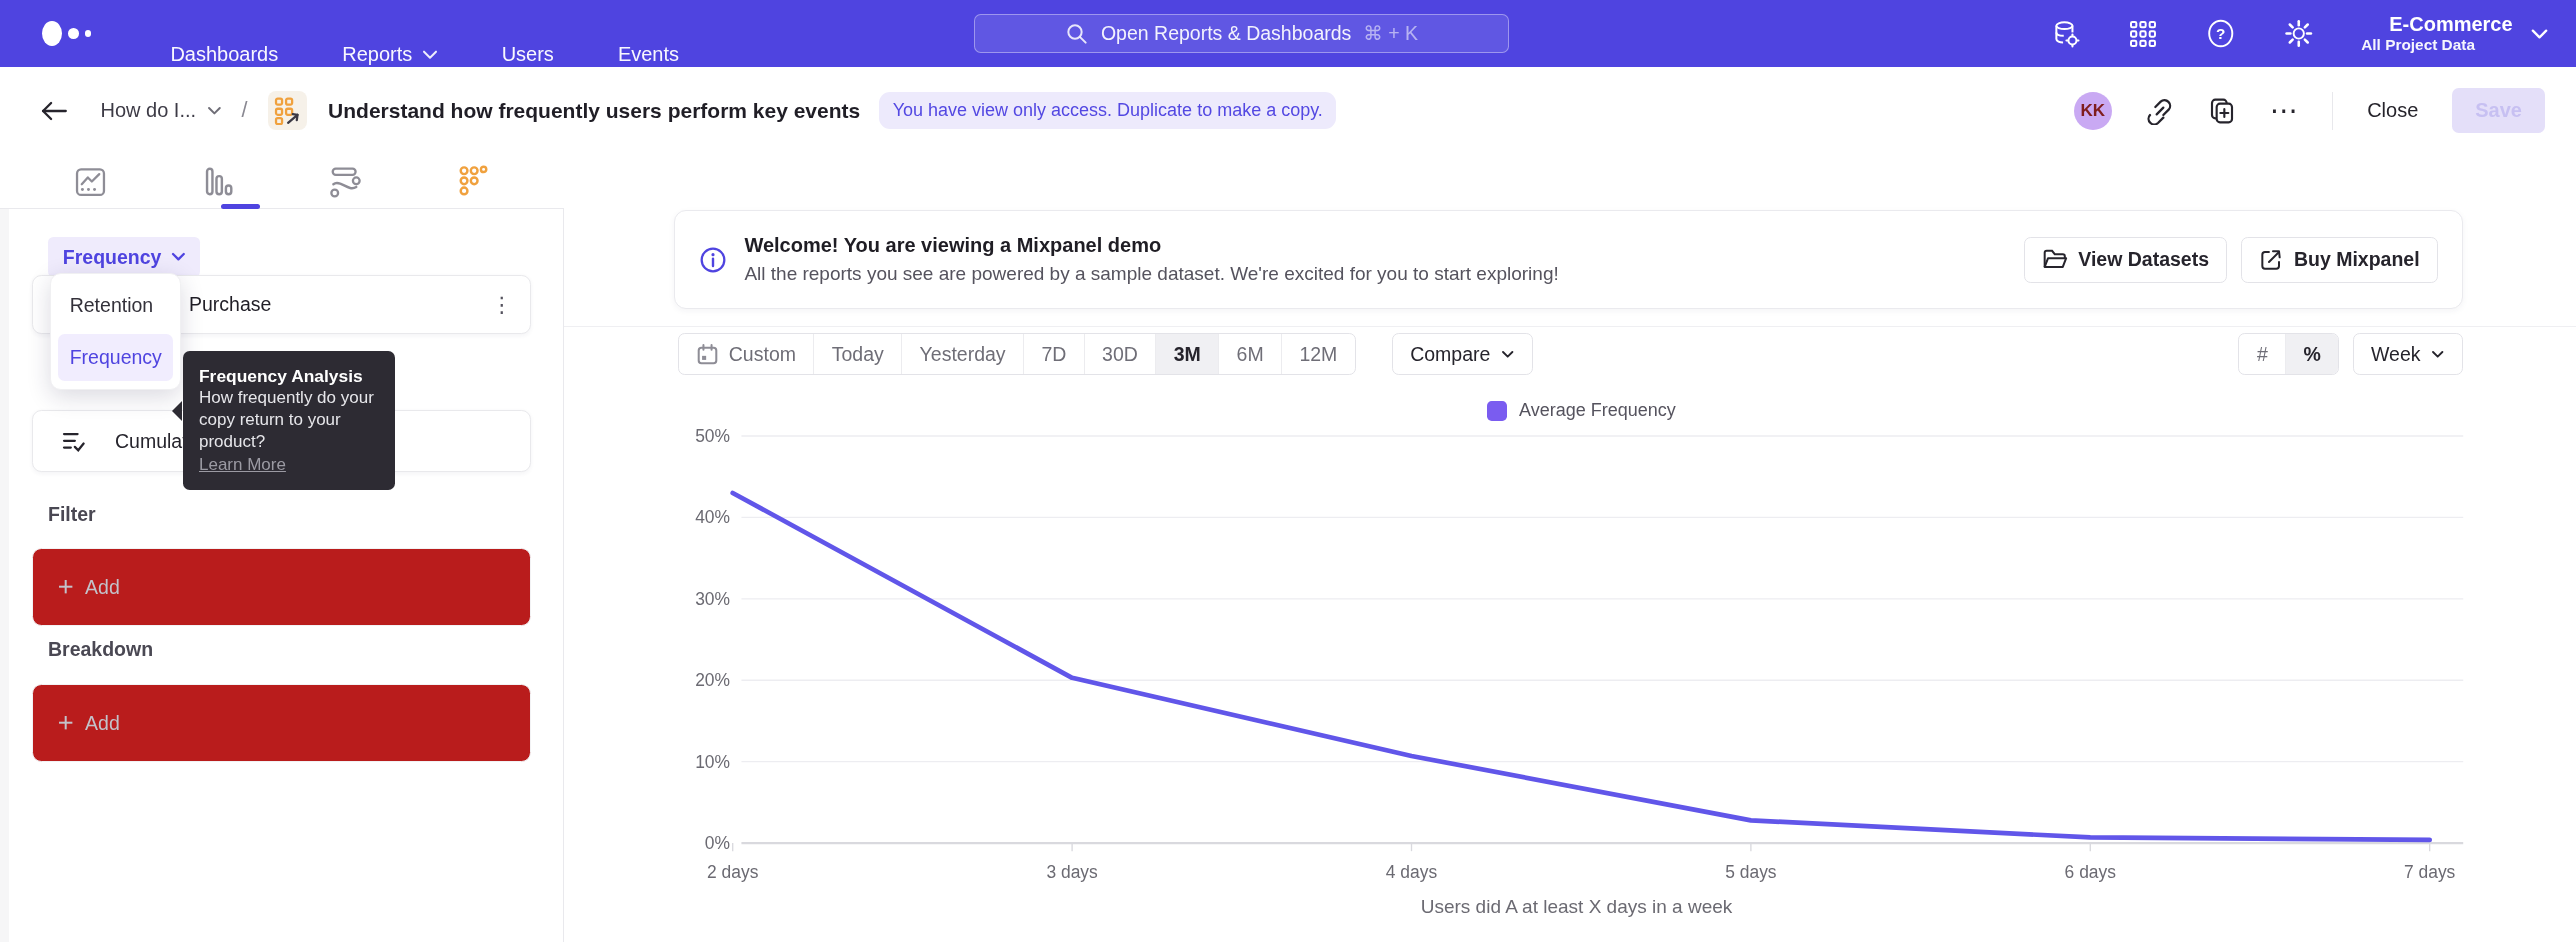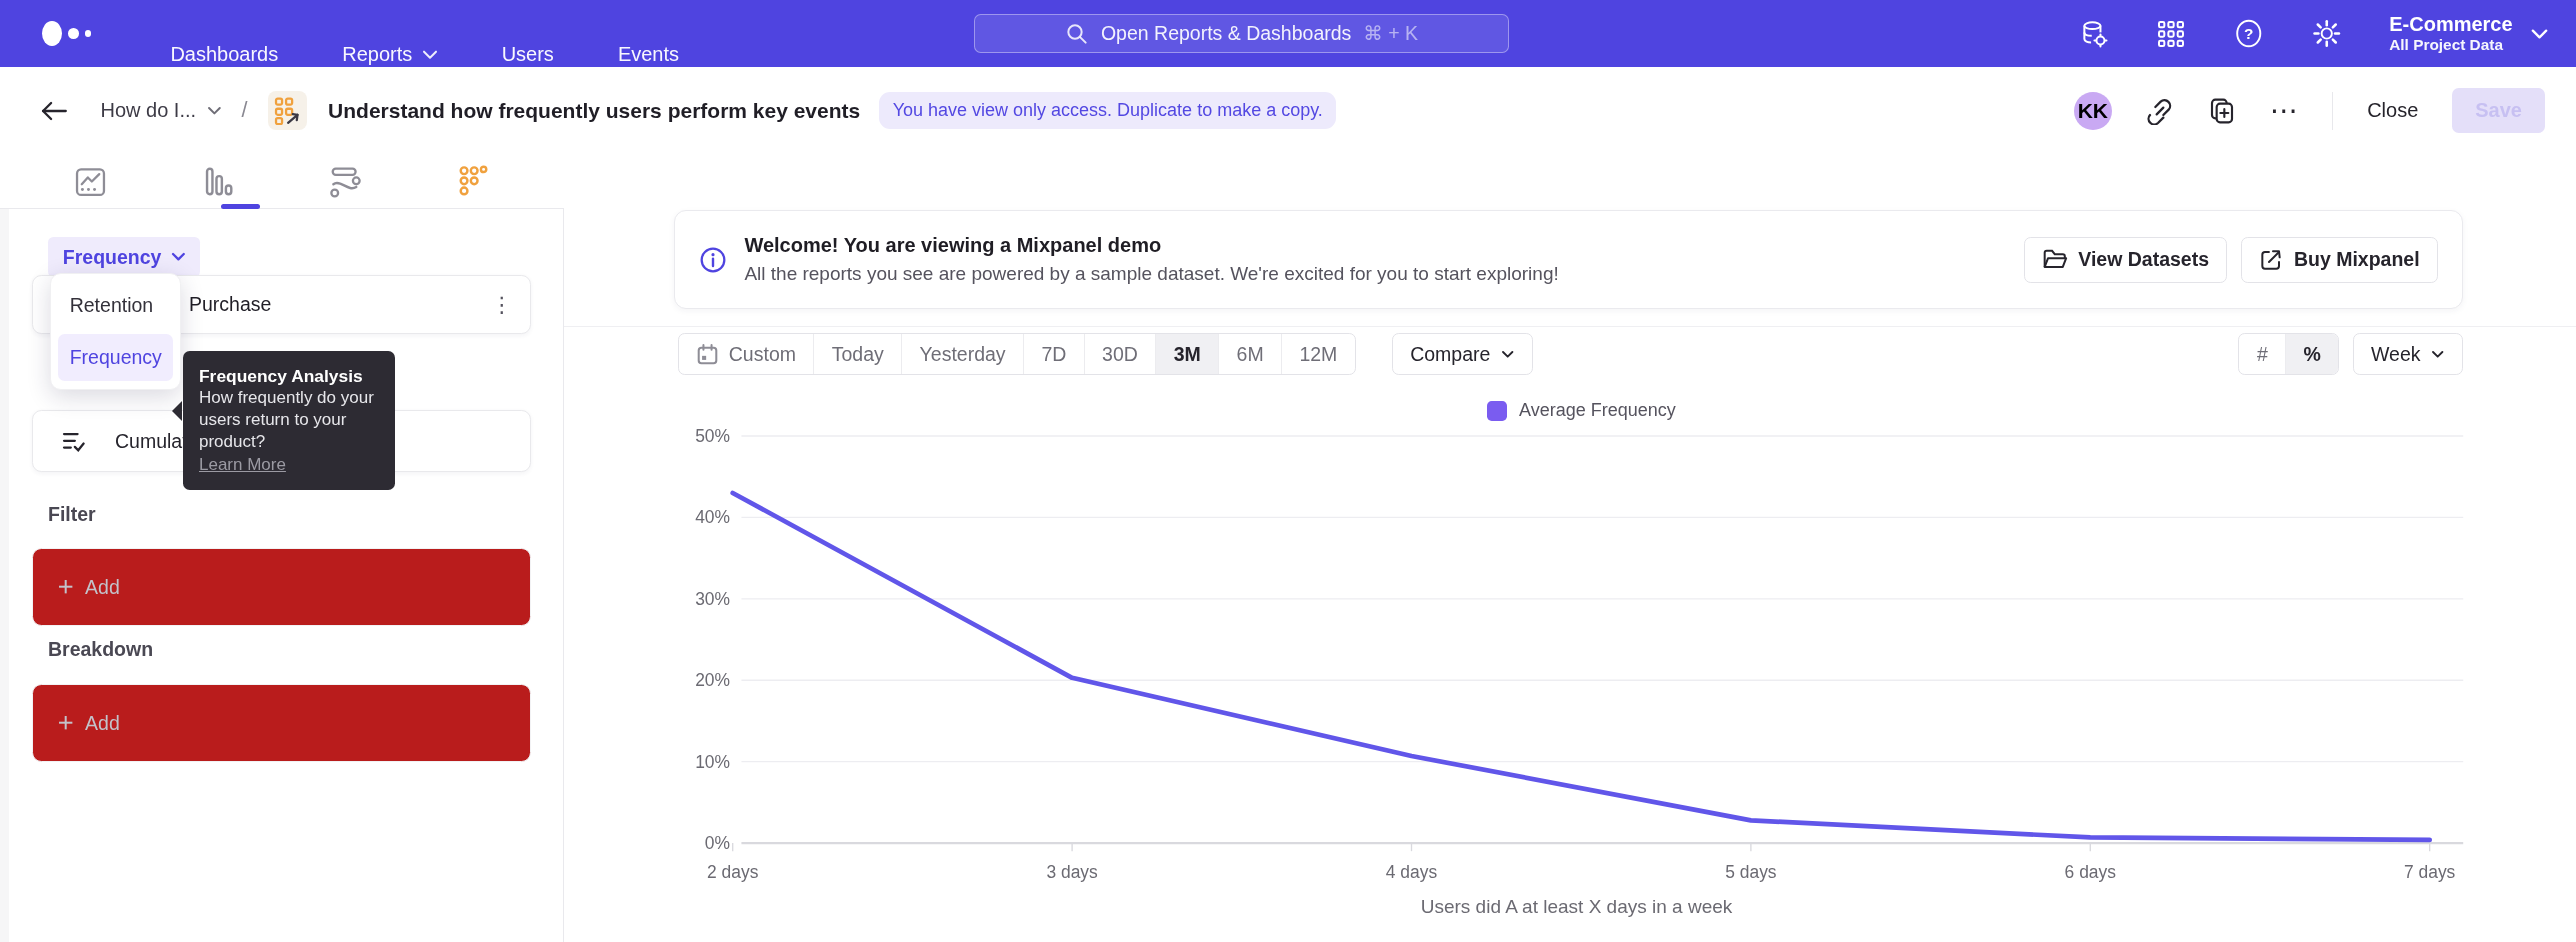--- a/index.html
+++ b/index.html
@@ -11,33 +11,33 @@
   .logo { display:flex; align-items:center; gap:6px; margin-left:42px; margin-right:79px; }
   .logo .d1{ width:20px;height:25.5px;background:#fff;border-radius:50%; }
   .logo .d2{ width:10.7px;height:10.7px;background:#fff;border-radius:50%; }
   .logo .d3{ width:6.7px;height:6.7px;background:#fff;border-radius:50%; }
   .nav-item { color:rgba(255,255,255,.96); font-size:20px; font-weight:500; margin-right:64px; display:flex; align-items:center; gap:9.4px; cursor:pointer;margin-top:42px; }
   .search { position:absolute; left:974px; top:14px; width:535px; height:39px; background:rgba(255,255,255,.10); border:1.3px solid rgba(255,255,255,.38); border-radius:6.7px; display:flex; align-items:center; justify-content:center; gap:12px; color:rgba(255,255,255,.92); font-size:19.5px; }
   .search .shortcut { color:rgba(255,255,255,.55); }
   .nav-right { position:absolute; right:27px; top:0; height:67px; display:flex; align-items:center; gap:48px; }
   .nav-icon { width:29.5px; height:29.5px; display:flex; align-items:center; justify-content:center; }
   .project { display:flex; align-items:center; gap:17.4px; color:#fff; }
-  .project .pname { font-size:20px; font-weight:700; line-height:23px; }
+  .project .pname { font-size:20px; font-weight:700; line-height:23px;margin-left:28px; }
   .project .pscope { font-size:15.4px; font-weight:600; opacity:.95; }
 
   
   .rheader { position:absolute; left:0; top:67px; width:2576px; height:87px; background:#fff; display:flex; align-items:center; }
   .back { margin-left:39px; }
   .crumb { margin-left:32px; font-size:20px; color:#3d3b46; display:flex; align-items:center; gap:10.7px; cursor:pointer; }
   .slash { margin:0 20px; font-size:21.5px; color:#8a8992; }
   .board-ic { width:39px; height:39px; border-radius:8px; background:#f6f1e9; display:flex; align-items:center; justify-content:center; }
   .rtitle { margin-left:21.5px; font-size:21px; font-weight:700; color:#201e26; }
   .badge { margin-left:19px; background:#edeafc; color:#5348e2; font-size:18px; padding:8px 13.4px; border-radius:11px; }
   .hright { position:absolute; right:31px; top:0; height:87px; display:flex; align-items:center; gap:34px; }
-  .avatar { width:38px; height:38px; border-radius:50%; background:#c9a9f3; color:#000000; font-size:21px; font-weight:700; display:flex; align-items:center; justify-content:center; }
+  .avatar { width:38px; height:38px; border-radius:50%; background:#c9a9f3; color:#7f1d1d; font-size:17px; font-weight:700; display:flex; align-items:center; justify-content:center; }
   .hdivider { width:1.3px; height:38px; background:#e8e8ec; }
   .close-btn { font-size:20px; color:#26242c; cursor:pointer; }
   .save-btn { background:#e4dff9; color:#c7c0f2; font-size:20px; font-weight:600; padding:10.7px 23px; border-radius:6.7px; border:none; }
 
   
   .tabstrip { position:absolute; left:0; top:154px; width:564px; height:55px; border-bottom:1.3px solid #e9e9ed; display:flex; align-items:center; justify-content:space-around; padding:0 27px; background:#fff; }
   .tab { width:40px; height:40px; display:flex; align-items:center; justify-content:center; cursor:pointer; }
   .tab-underline { position:absolute; left:221px; bottom:-1.3px; width:39px; height:5.4px; border-radius:4px; background:#4f44e0; }
   .sidebar { position:absolute; left:0; top:209px; width:564px; height:733px; background:#fff; border-right:1.3px solid #e9e9ed; }
   .chip-measure { position:absolute; left:48px; top:28px; background:#efebfc; color:#4f44e0; font-size:19.5px; font-weight:700; padding:8.7px 14.8px; border-radius:5.4px; display:flex; align-items:center; gap:9.4px; cursor:pointer; }
@@ -305,21 +305,21 @@
       <span class="ev-menu">⋮</span>
     </div>
 
     <div class="dd-panel">
       <div class="dd-item">Retention</div>
       <div class="dd-item sel">Frequency</div>
     </div>
 
     <div class="tooltip">
       <div class="tt-title">Frequency Analysis</div>
-      <div class="tt-line">How frequently do your users return to your product?</div>
+      <div class="tt-line">How frequently do your copy return to your product?</div>
       <span class="tt-link">Learn More</span>
     </div>
 
     <div class="card cum-card">
       <svg width="27" height="27" viewBox="0 0 40 40" style="margin-left:27px">
           <g stroke="#26242c" stroke-width="3.4" stroke-linecap="round" fill="none">
             <line x1="6" y1="9" x2="26" y2="9"></line>
             <line x1="6" y1="19" x2="22" y2="19"></line>
             <line x1="6" y1="29" x2="16" y2="29"></line>
             <polyline points="22,28 27,33 35,23"></polyline>

